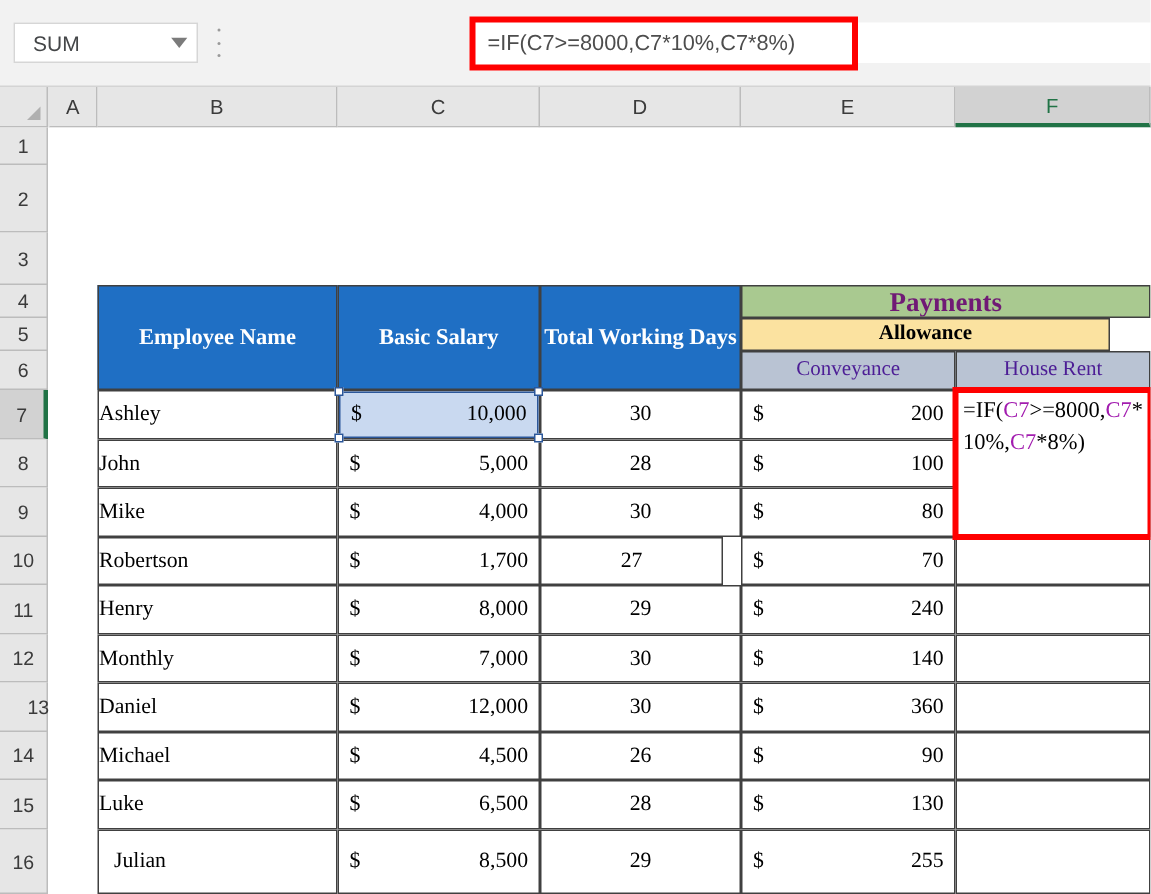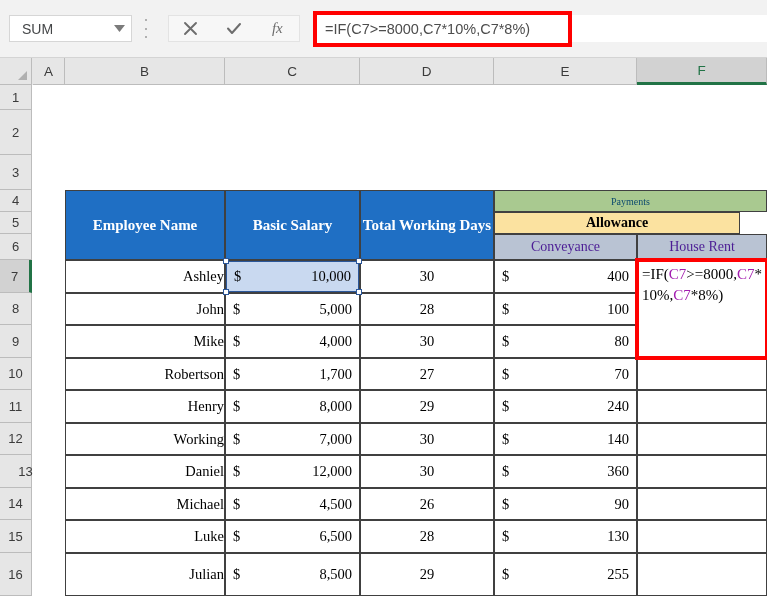--- a/index.html
+++ b/index.html
@@ -165,36 +165,36 @@
     font-size: 14.5px; color: #000000;
     overflow: hidden;
   }
   .hdr-blue {
     background: #1f6fc4; color: #ffffff;
     font-weight: bold; font-size: 15px;
     justify-content: center; text-align: center;
     line-height: 1.08;
   }
   .hdr-green {
-    background: #a9c990; color: #0c4a6e;
-    font-weight: normal; font-size: 10px;
+    background: #a9c990; color: #701a75;
+    font-weight: bold; font-size: 18px;
     justify-content: center;
   }
   .hdr-yellow {
     background: #fbe2a0; color: #000000;
     font-weight: bold; font-size: 14px;
     justify-content: center;
   }
   .hdr-gray {
     background: #b9c3d3; color: #4c1d95;
     font-size: 14px;
     justify-content: center;
   }
   .cell-name {
-    justify-content: flex-end;
+    justify-content: flex-start;
     background: #ffffff;
   }
   .cell-num {
     justify-content: center;
     background: #ffffff;
   }
   .cell-money {
     background: #ffffff;
     justify-content: space-between;
     padding: 0 7px 0 7px;
@@ -254,35 +254,20 @@
         </svg>
     </div>
   </div>
 
   <div id="grip-dots">
     <i></i>
     <i></i>
     <i></i>
   </div>
 
-  <div id="fx-buttons">
-    <div class="fx-btn">
-      <svg width="15" height="15" viewBox="0 0 15 15">
-        <path d="M2 2 L13 13 M13 2 L2 13" stroke="#6d6d6d" stroke-width="1.9" fill="none" stroke-linecap="round"></path>
-      </svg>
-    </div>
-    <div class="fx-btn">
-      <svg width="16" height="15" viewBox="0 0 16 15">
-        <path d="M2 7.5 L6 12 L14 3" stroke="#6d6d6d" stroke-width="2" fill="none" stroke-linecap="round" stroke-linejoin="round"></path>
-      </svg>
-    </div>
-    <div class="fx-btn">
-      <span id="fx-symbol">fx</span>
-    </div>
-  </div>
 
   <div id="formula-input-wrap">
     <span id="formula-input-text">=IF(C7&gt;=8000,C7*10%,C7*8%)</span>
   </div>
   <div id="formula-rest"></div>
 </div>
 
 <div id="col-header-row">
   <div id="corner-box">
     <div class="tri"></div>
@@ -375,21 +360,21 @@
       </div>
       <div class="tcell cell-money" style="left: 192px; width: 135px; top: 175px; height: 33px;">
         <span>$</span>
         <span>10,000</span>
       </div>
       <div class="tcell cell-num" style="left: 327px; width: 134px; top: 175px; height: 33px;">
         <span>30</span>
       </div>
       <div class="tcell cell-money" style="left: 461px; width: 143px; top: 175px; height: 33px;">
         <span>$</span>
-        <span>400</span>
+        <span>200</span>
       </div>
       <div class="tcell cell-name" style="left: 32px; width: 160px; top: 208px; height: 32px;">
         <span>John</span>
       </div>
       <div class="tcell cell-money" style="left: 192px; width: 135px; top: 208px; height: 32px;">
         <span>$</span>
         <span>5,000</span>
       </div>
       <div class="tcell cell-num" style="left: 327px; width: 134px; top: 208px; height: 32px;">
         <span>28</span>
@@ -414,21 +399,21 @@
         <span>80</span>
       </div>
       <div class="tcell cell-blank" style="left: 604px; width: 130px; top: 240px; height: 33px;"></div>
       <div class="tcell cell-name" style="left: 32px; width: 160px; top: 273px; height: 32px;">
         <span>Robertson</span>
       </div>
       <div class="tcell cell-money" style="left: 192px; width: 135px; top: 273px; height: 32px;">
         <span>$</span>
         <span>1,700</span>
       </div>
-      <div class="tcell cell-num" style="left: 327px; width: 134px; top: 273px; height: 32px;">
+      <div class="tcell cell-num" style="left: 327px; width: 122px; top: 273px; height: 32px;">
         <span>27</span>
       </div>
       <div class="tcell cell-money" style="left: 461px; width: 143px; top: 273px; height: 32px;">
         <span>$</span>
         <span>70</span>
       </div>
       <div class="tcell cell-blank" style="left: 604px; width: 130px; top: 273px; height: 32px;"></div>
       <div class="tcell cell-name" style="left: 32px; width: 160px; top: 305px; height: 33px;">
         <span>Henry</span>
       </div>
@@ -438,21 +423,21 @@
       </div>
       <div class="tcell cell-num" style="left: 327px; width: 134px; top: 305px; height: 33px;">
         <span>29</span>
       </div>
       <div class="tcell cell-money" style="left: 461px; width: 143px; top: 305px; height: 33px;">
         <span>$</span>
         <span>240</span>
       </div>
       <div class="tcell cell-blank" style="left: 604px; width: 130px; top: 305px; height: 33px;"></div>
       <div class="tcell cell-name" style="left: 32px; width: 160px; top: 338px; height: 32px;">
-        <span>Working</span>
+        <span>Monthly</span>
       </div>
       <div class="tcell cell-money" style="left: 192px; width: 135px; top: 338px; height: 32px;">
         <span>$</span>
         <span>7,000</span>
       </div>
       <div class="tcell cell-num" style="left: 327px; width: 134px; top: 338px; height: 32px;">
         <span>30</span>
       </div>
       <div class="tcell cell-money" style="left: 461px; width: 143px; top: 338px; height: 32px;">
         <span>$</span>
@@ -497,21 +482,21 @@
         <span>6,500</span>
       </div>
       <div class="tcell cell-num" style="left: 327px; width: 134px; top: 435px; height: 33px;">
         <span>28</span>
       </div>
       <div class="tcell cell-money" style="left: 461px; width: 143px; top: 435px; height: 33px;">
         <span>$</span>
         <span>130</span>
       </div>
       <div class="tcell cell-blank" style="left: 604px; width: 130px; top: 435px; height: 33px;"></div>
-      <div class="tcell cell-name" style="left: 32px; width: 160px; top: 468px; height: 43px;">
+      <div class="tcell cell-name" style="left: 32px; width: 160px; top: 468px; height: 43px; padding-left: 10px;">
         <span>Julian</span>
       </div>
       <div class="tcell cell-money" style="left: 192px; width: 135px; top: 468px; height: 43px;">
         <span>$</span>
         <span>8,500</span>
       </div>
       <div class="tcell cell-num" style="left: 327px; width: 134px; top: 468px; height: 43px;">
         <span>29</span>
       </div>
       <div class="tcell cell-money" style="left: 461px; width: 143px; top: 468px; height: 43px;">

